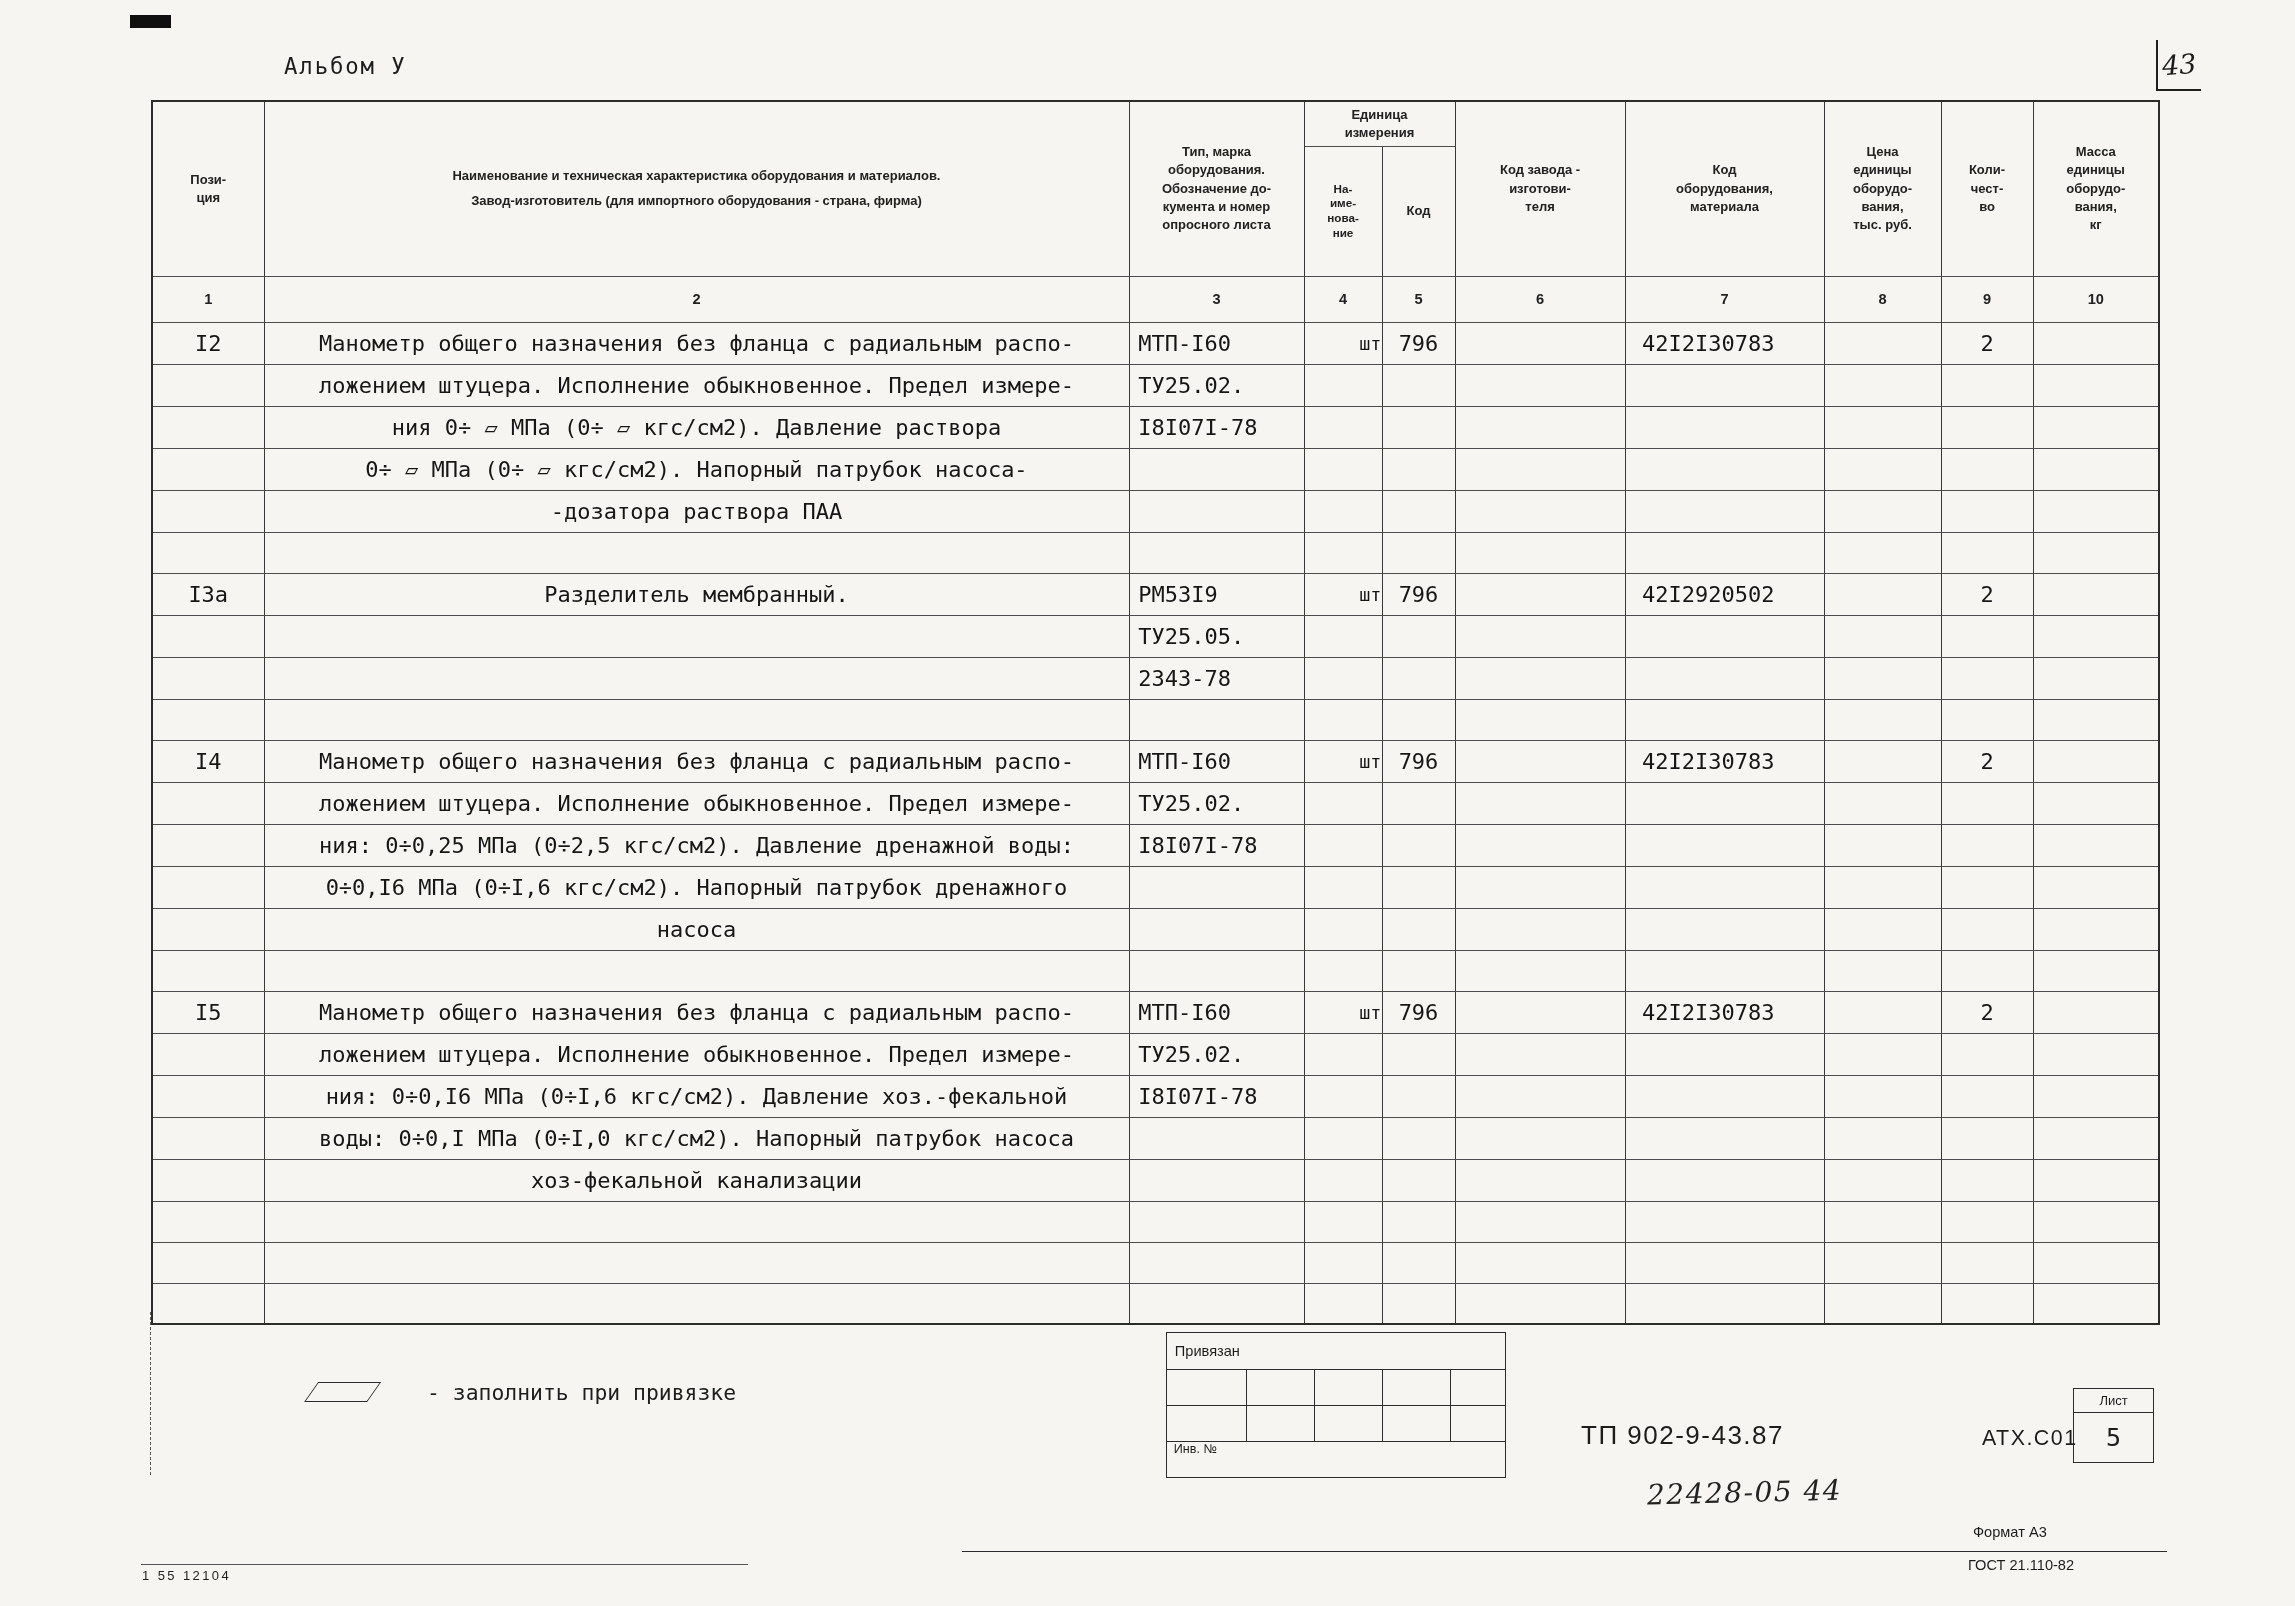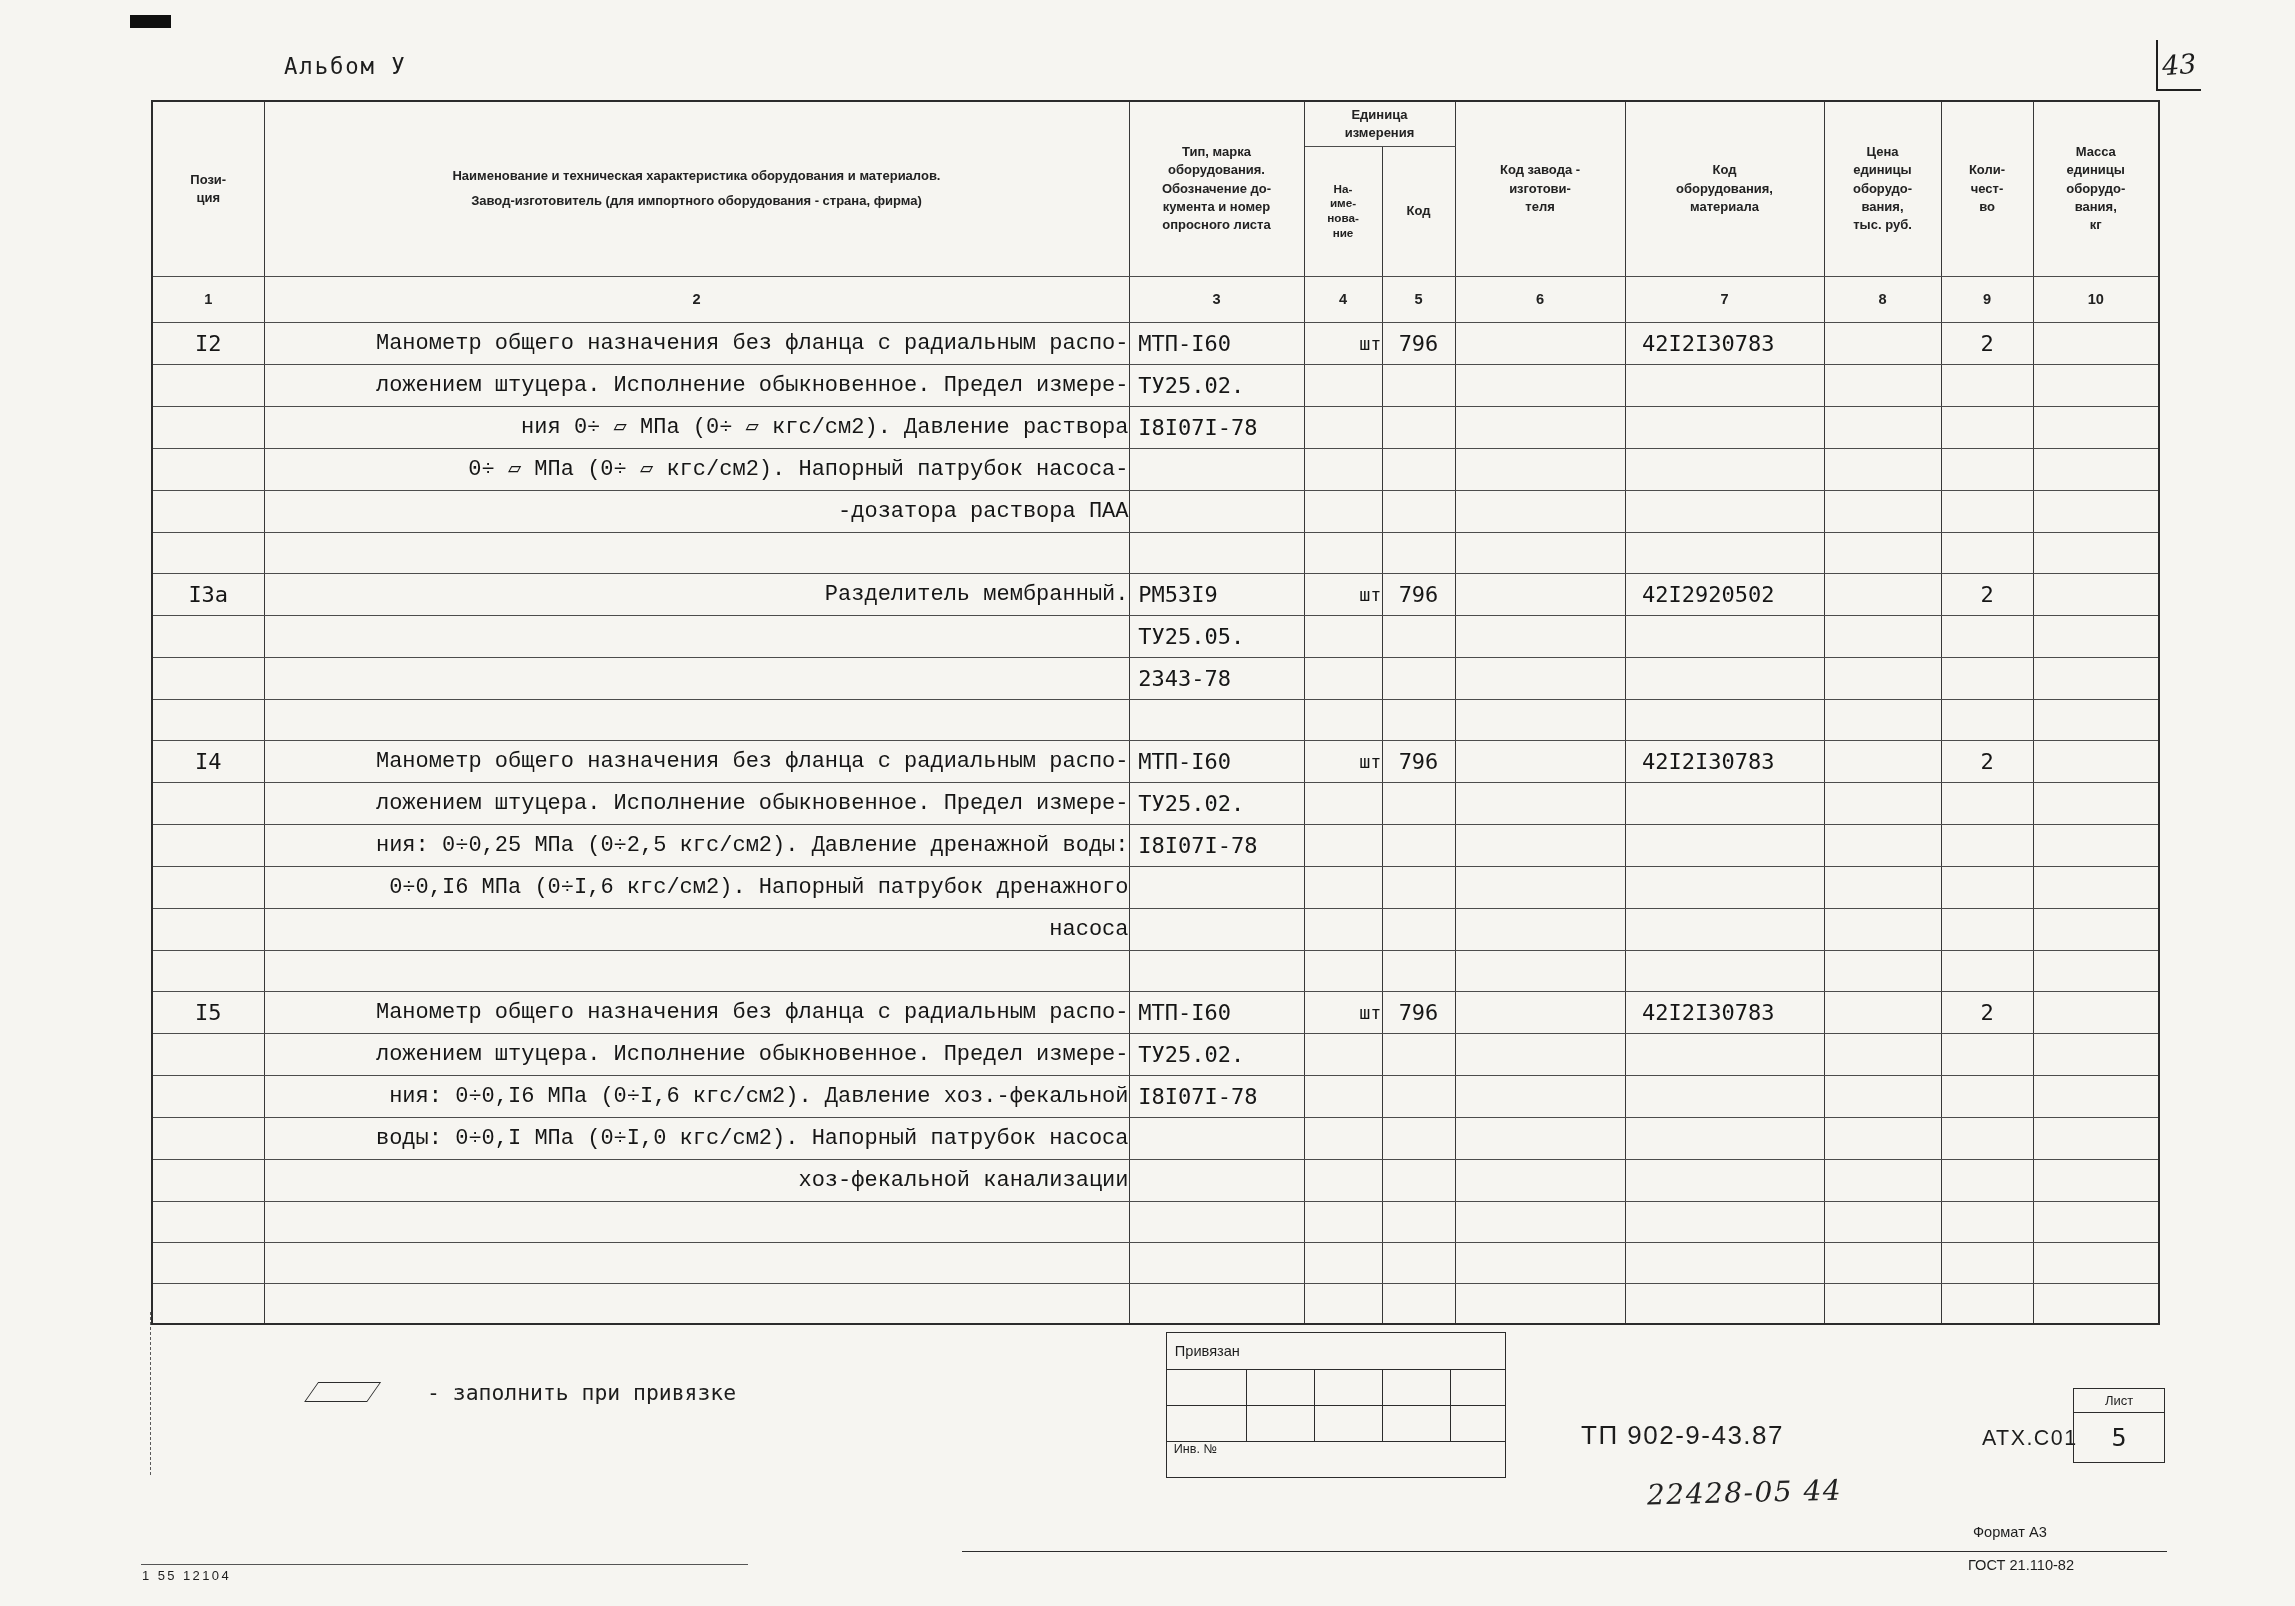--- a/index.html
+++ b/index.html
@@ -30,21 +30,21 @@
   thead th span, thead th div { display:block; }
   tr.h-a { height:45px; }
   tr.h-b { height:130px; }
   tr.h-num { height:46px; }
   tr.h-num th { font-size:14.6px; }
   .th-name div { margin:6.8px 0; }
   .th-unit-name span { font-size:11.7px; line-height:1.25; }
   tbody td { height:41px; line-height:41px; font-size:22px; white-space:nowrap; overflow:hidden;
              color:#161616; }
   td.c-pos  { text-align:center; }
-  td.c-name { text-align:right; padding-left:0;font-family:Liberation Mono, monospace; }
+  td.c-name { text-align:center; padding-left:0; }
   td.c-type { text-align:left; padding-left:8.7px; }
   td.c-unit { text-align:right; font-size:18.5px; }
   td.c-code { text-align:center; }
   td.c-equip{ text-align:left; padding-left:16.5px; }
   td.c-qty  { text-align:center; }
 
   
   .legend { position:absolute; left:311px; top:1380px; display:flex; align-items:center;gap:24px; }
   .legend .pgram { width:63px; height:20.4px; border:1.9px solid #2c2c2c; transform:skewX(-35deg); margin-right:29px; }
   .legend .legend-text { font-size:21.4px; }
@@ -58,21 +58,21 @@
   .stamp-grid .cell { border-right:1.5px solid #2c2c2c; }
   .stamp-grid .cell:last-child { border-right:none; }
   .w1{width:80px;} .w2{width:68px;} .w3{width:68px;} .w4{width:68px;} .w5{flex:1;}
   .stamp-inv { height:35px; display:flex; align-items:flex-start; padding-left:6.8px;
                font-family:"Liberation Sans",sans-serif; font-size:12.6px; }
 
   .doc-number { position:absolute; left:1581px; top:1420px; font-family:"Liberation Sans",sans-serif;
                 font-size:26px; letter-spacing:1.5px; }
   .doc-code  { position:absolute; left:1982px; top:1426px; font-family:"Liberation Sans",sans-serif;
                font-size:21.4px; letter-spacing:1.5px; }
-  .sheet-box { position:absolute; left:2073px; top:1388px; width:92px; height:75px;
+  .sheet-box { position:absolute; left:2073px; top:1388px; width:81px; height:75px;
                border:1.9px solid #2c2c2c; display:flex; flex-direction:column;justify-content:space-between; }
   .sheet-label { height:24px; border-bottom:1.5px solid #2c2c2c; display:flex; align-items:center;
                  justify-content:center; font-family:"Liberation Sans",sans-serif; font-size:13px; }
   .sheet-num { flex:1; display:flex; align-items:center; justify-content:center; font-size:25px; }
 
   .handwritten { position:absolute; left:1647px; top:1476px; font-family:"DejaVu Serif",serif;
                  font-style:italic; font-size:28px; letter-spacing:1.5px; transform:rotate(-1.5deg); color:#222; }
 
   .format-label { position:absolute; left:1973px; top:1524px; font-family:"Liberation Sans",sans-serif; font-size:14.6px; }
   .footer-rule  { position:absolute; left:962px; top:1551px; width:1205px; border-top:1.5px solid #2c2c2c; }

